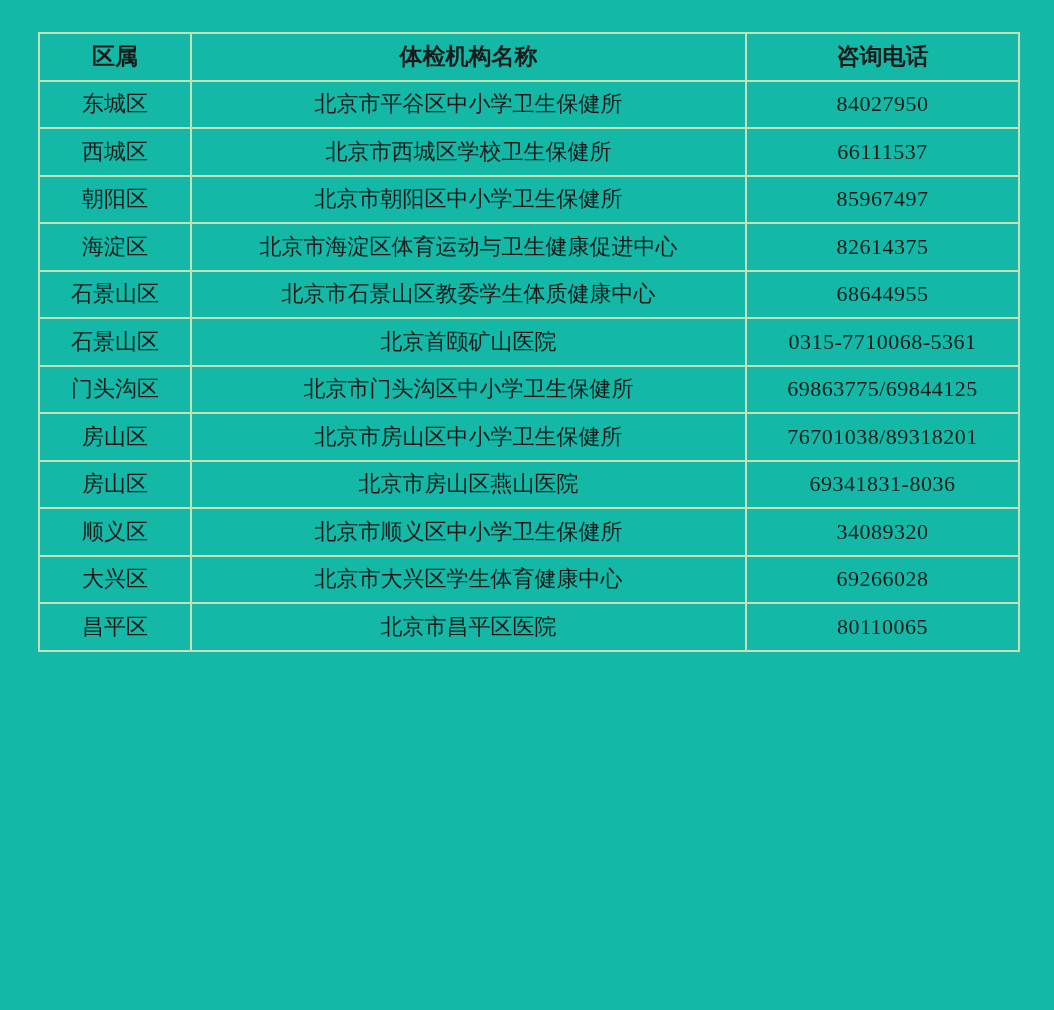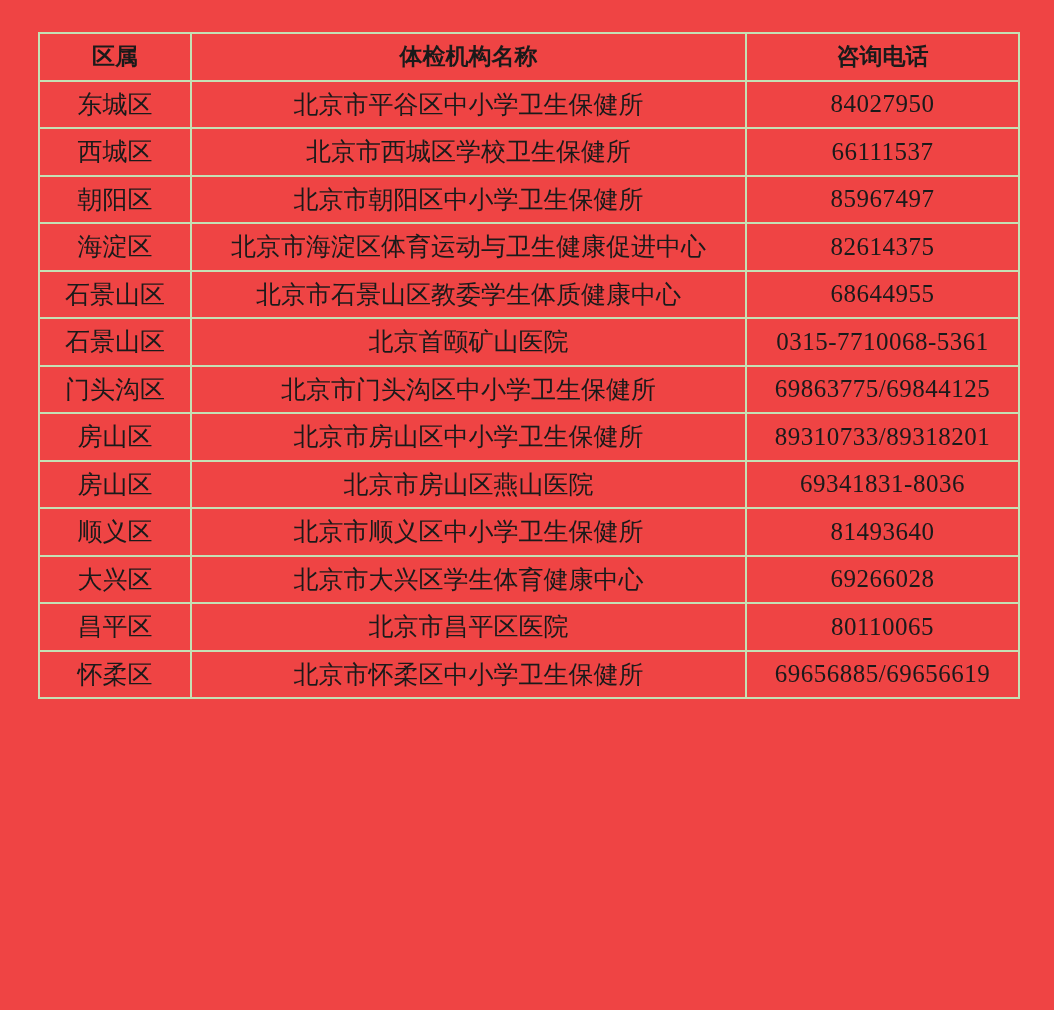--- a/index.html
+++ b/index.html
@@ -4,21 +4,21 @@
 <style>
   html, body {
     margin: 0;
     padding: 0;
     background: #ffffff;
   }
   .page {
     position: relative;
     width: 1054px;
     height: 1010px;
-    background: #ef4444;
+    background: #14b8a6;
     font-family: "Liberation Serif", "DejaVu Serif", serif;
     overflow: hidden;
   }
   table.inst-table {
     position: absolute;
     left: 38px;
     top: 32px;
     width: 980px;
     border-collapse: collapse;
     table-layout: fixed;
@@ -36,21 +36,21 @@
     padding: 0 4px;
     overflow: hidden;
     white-space: nowrap;
   }
   table.inst-table th {
     font-weight: bold;
     font-size: 23px;
   }
   table.inst-table td {
     font-weight: normal;
-    font-size: 25px;
+    font-size: 22px;
   }
   td.phone-cell {
     font-family: "Liberation Serif", "DejaVu Serif", serif;
     letter-spacing: 0.5px;
   }
 </style>
 </head>
 <body>
 
 <div class="page">
@@ -99,42 +99,37 @@
           <td class="phone-cell">0315-7710068-5361</td>
         </tr>
         <tr>
           <td class="district-cell">门头沟区</td>
           <td class="institution-cell">北京市门头沟区中小学卫生保健所</td>
           <td class="phone-cell">69863775/69844125</td>
         </tr>
         <tr>
           <td class="district-cell">房山区</td>
           <td class="institution-cell">北京市房山区中小学卫生保健所</td>
-          <td class="phone-cell">89310733/89318201</td>
+          <td class="phone-cell">76701038/89318201</td>
         </tr>
         <tr>
           <td class="district-cell">房山区</td>
           <td class="institution-cell">北京市房山区燕山医院</td>
           <td class="phone-cell">69341831-8036</td>
         </tr>
         <tr>
           <td class="district-cell">顺义区</td>
           <td class="institution-cell">北京市顺义区中小学卫生保健所</td>
-          <td class="phone-cell">81493640</td>
+          <td class="phone-cell">34089320</td>
         </tr>
         <tr>
           <td class="district-cell">大兴区</td>
           <td class="institution-cell">北京市大兴区学生体育健康中心</td>
           <td class="phone-cell">69266028</td>
         </tr>
         <tr>
           <td class="district-cell">昌平区</td>
           <td class="institution-cell">北京市昌平区医院</td>
           <td class="phone-cell">80110065</td>
         </tr>
-        <tr>
-          <td class="district-cell">怀柔区</td>
-          <td class="institution-cell">北京市怀柔区中小学卫生保健所</td>
-          <td class="phone-cell">69656885/69656619</td>
-        </tr>
       </tbody>
   </table>
 </div>
 
 </body></html>

